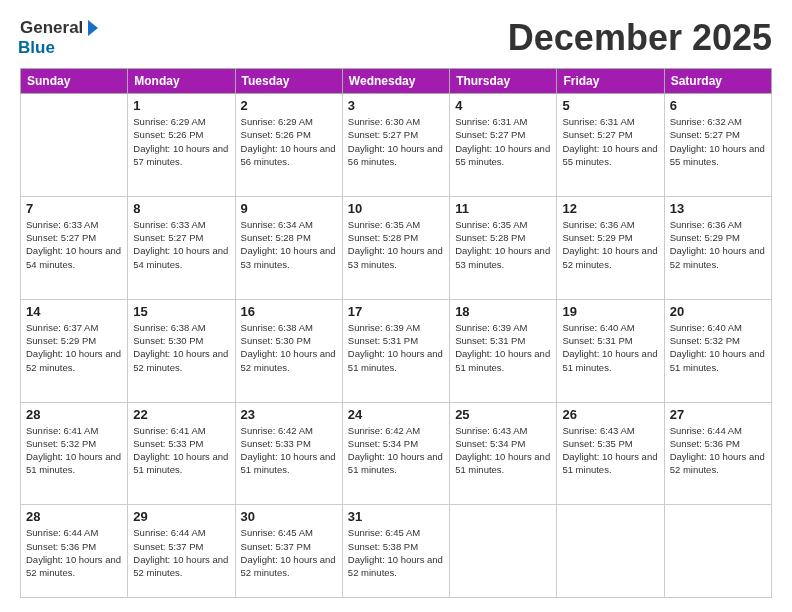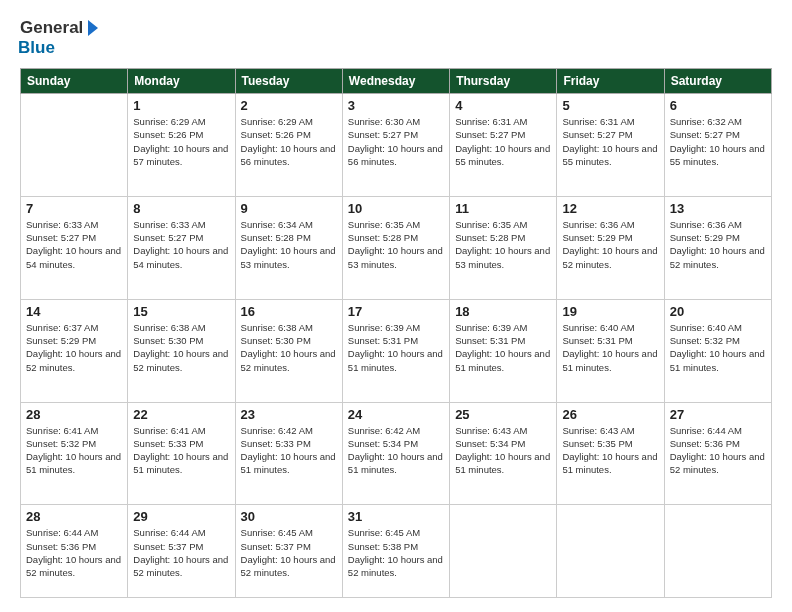--- a/index.html
+++ b/index.html
@@ -64,21 +64,21 @@
     .location-title {
       font-size: 16px;
       color: #555;
     }
     .calendar-table {
       width: 100%;
       border-collapse: collapse;
       flex: 1;
     }
     .calendar-table th {
-      background-color: #14532d;
+      background-color: #a21caf;
       color: #fff;
       font-size: 12px;
       font-weight: bold;
       text-align: left;
       padding: 5px 6px;
       border: 1px solid #aaa;
     }
     .calendar-table td {
       border: 1px solid #ccc;
       vertical-align: top;
@@ -113,20 +113,21 @@
 <div class="page">
   <div class="header">
     <div class="logo">
       <div class="logo-top">
         <span class="logo-general">General</span>
         <div class="logo-arrow"></div>
       </div>
       <span class="logo-blue">Blue</span>
     </div>
     <div class="title-block">
+      <div class="month-title">December 2025</div>
     </div>
   </div>
 
   <table class="calendar-table">
     <thead>
       <tr>
       <th>Sunday</th>
           <th>Monday</th>
           <th>Tuesday</th>
           <th>Wednesday</th>

